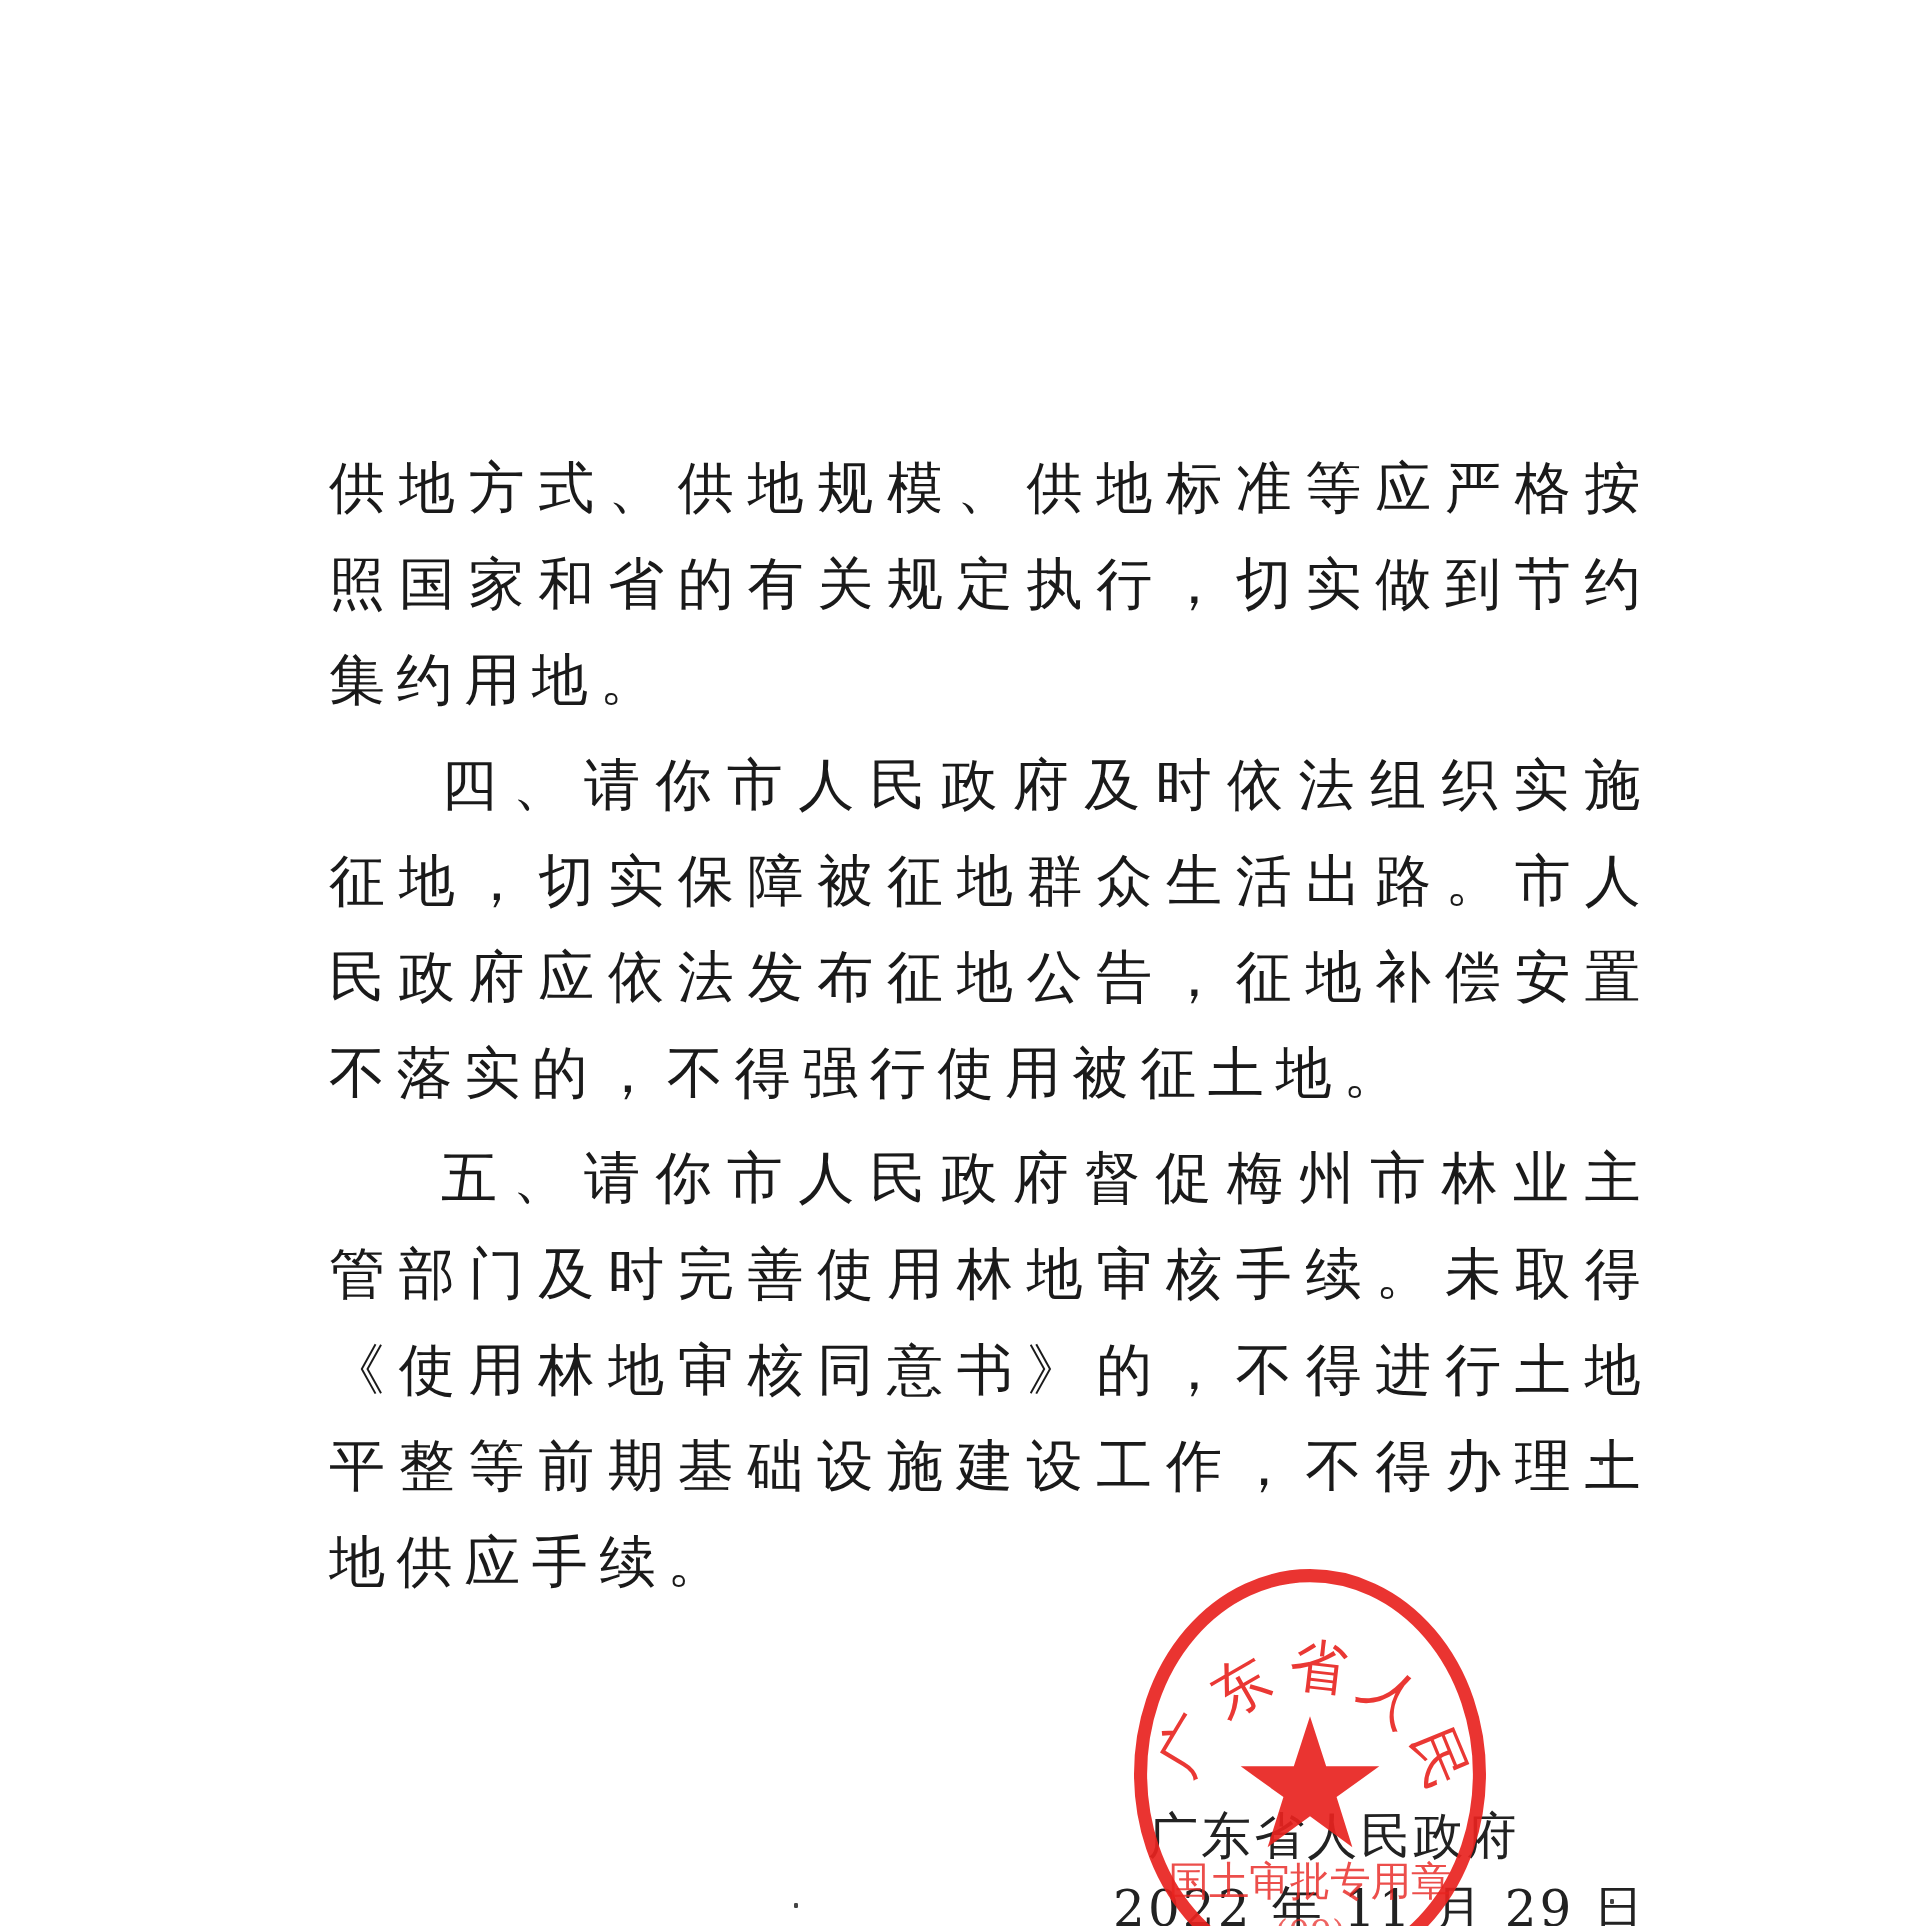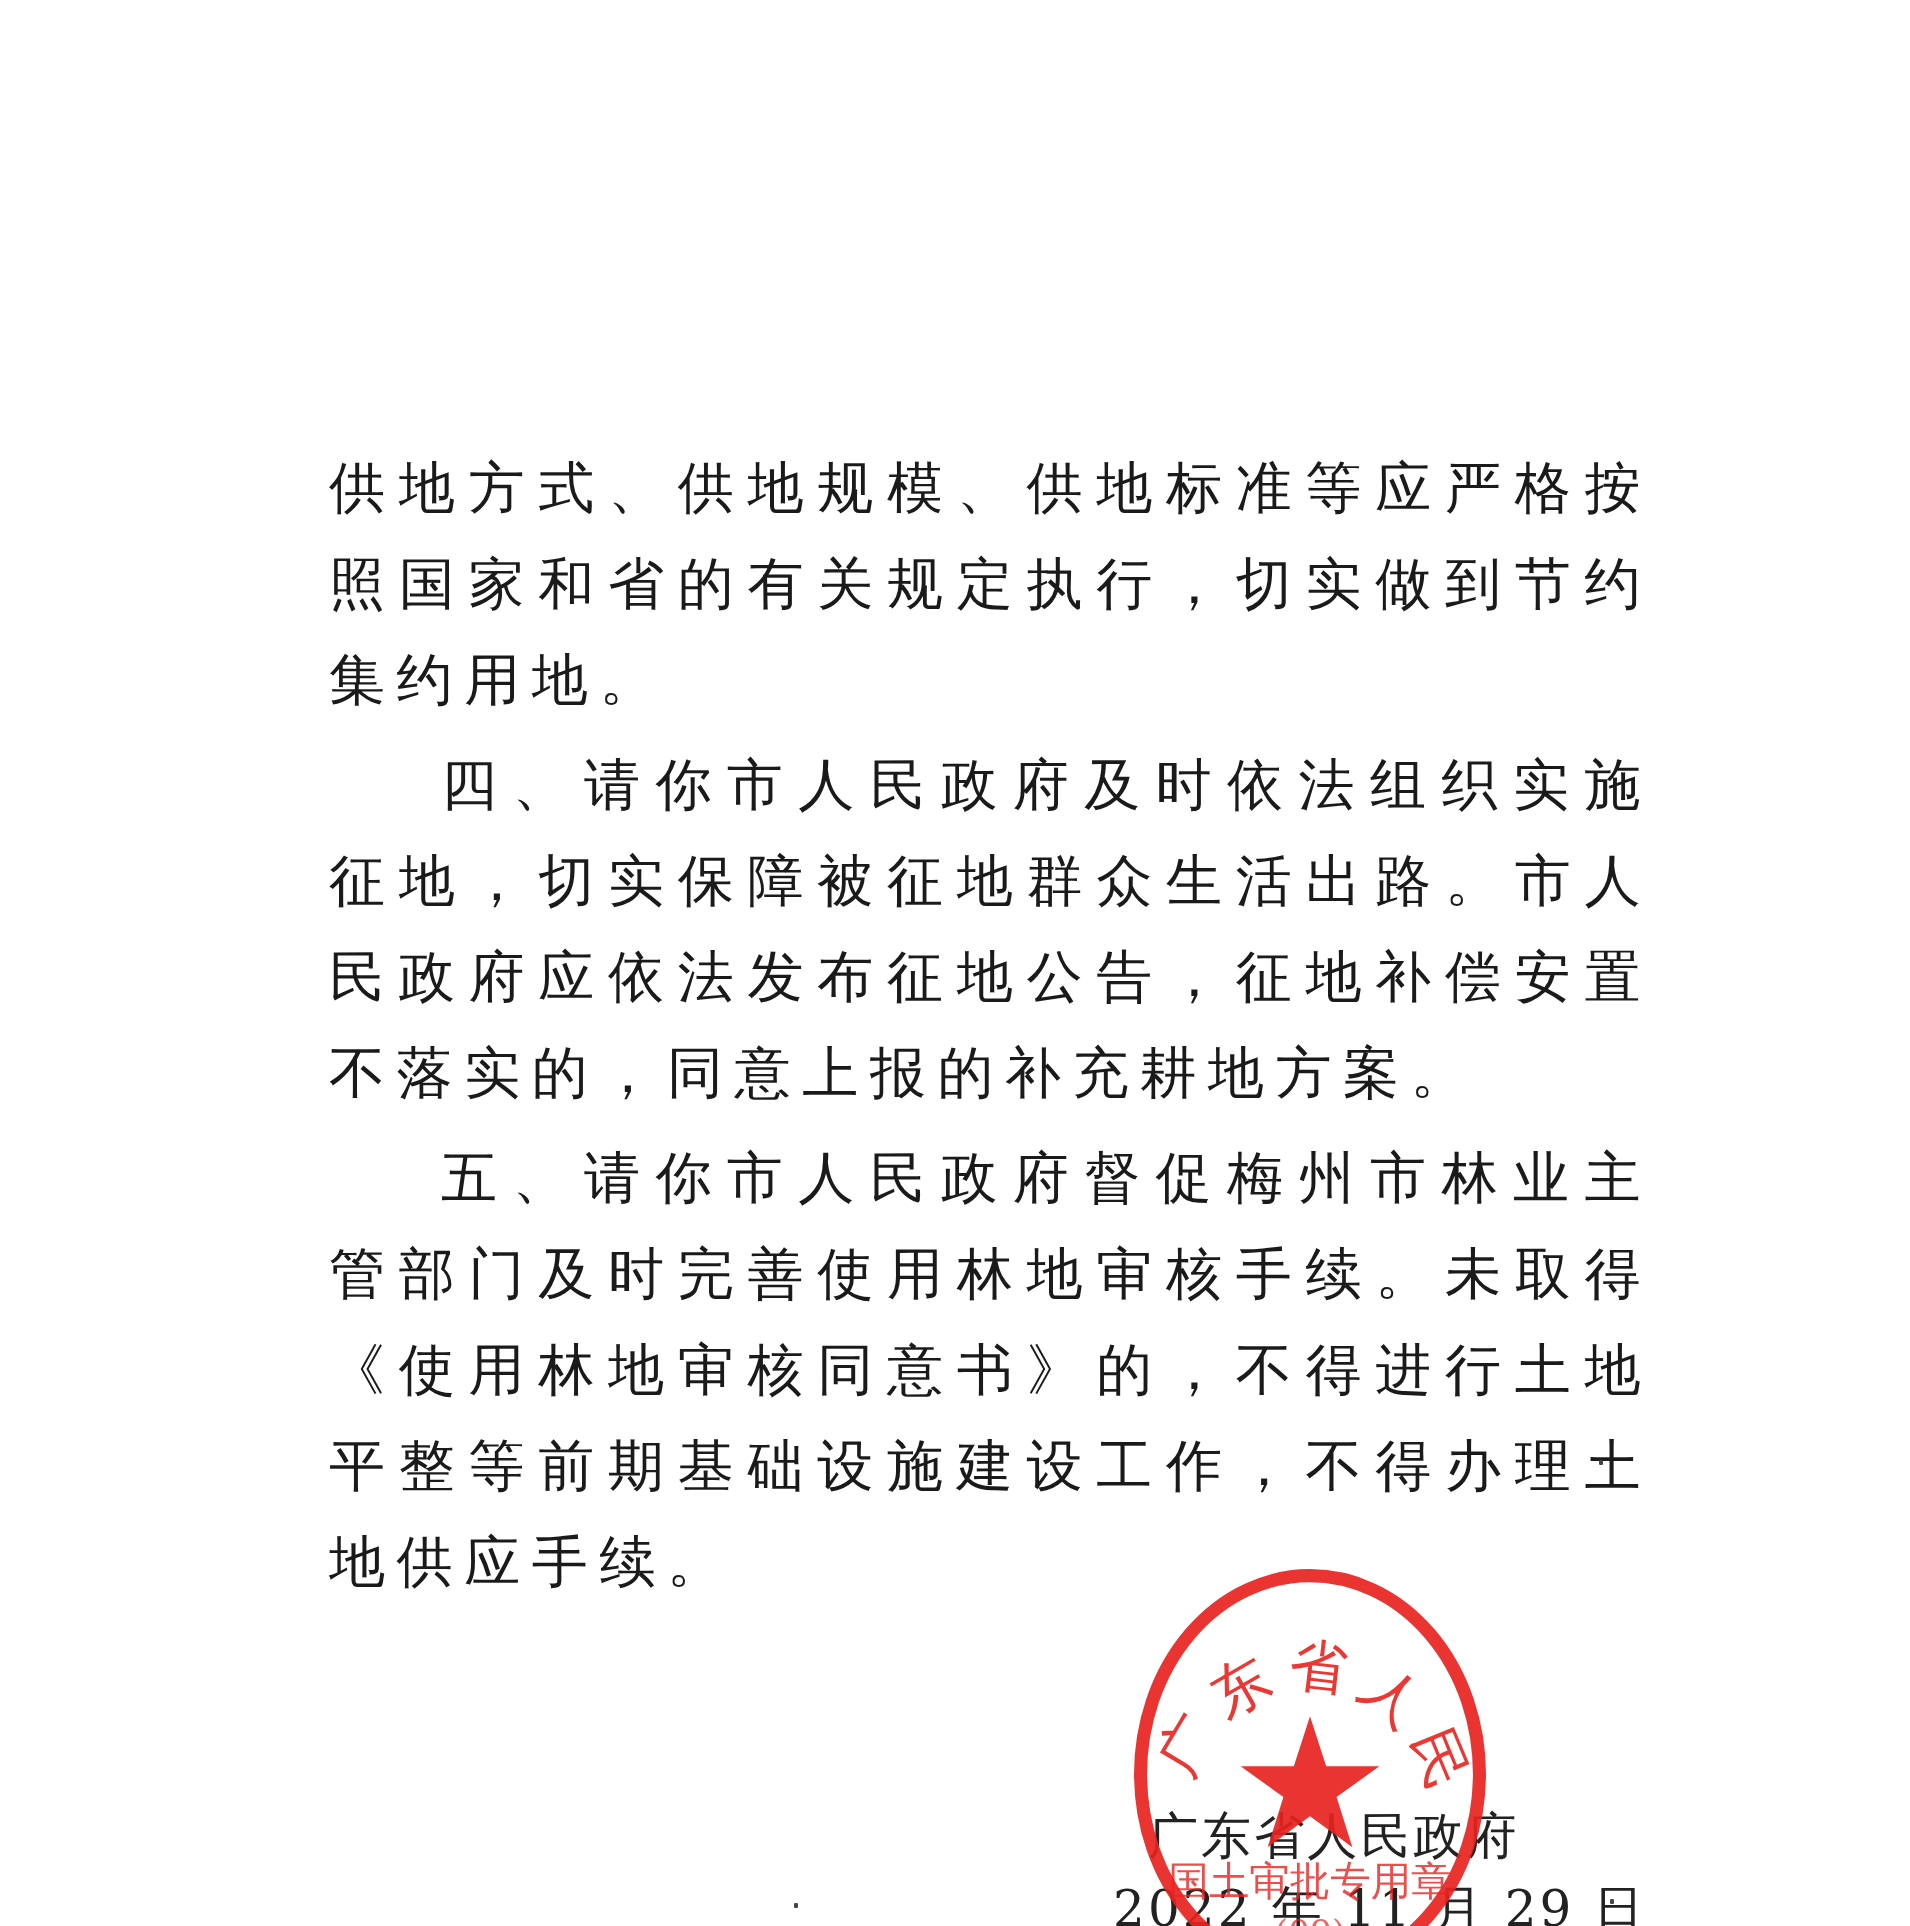--- a/index.html
+++ b/index.html
@@ -11,21 +11,21 @@
   .para.noindent { text-indent: 0; }
   .sig { position: absolute; font-family: "DejaVu Serif", "Liberation Serif", serif; font-size: 50px; color: #222; letter-spacing: 3.1px; white-space: nowrap; }
   .seal { position: absolute; left: 1129px; top: 1564px; width: 362px; height: 420px; }
   .dot { position: absolute; width: 3.9px; height: 5.4px; background: #444; border-radius: 1.2px; }
 </style>
 </head>
 <body>
 
 <div class="body-text" style="top:431px;">
   <p class="para noindent">供地方式、供地规模、供地标准等应严格按照国家和省的有关规定执行，切实做到节约集约用地。</p>
-  <p class="para">四、请你市人民政府及时依法组织实施征地，切实保障被征地群众生活出路。市人民政府应依法发布征地公告，征地补偿安置不落实的，同意上报的补充耕地方案。</p>
+  <p class="para">四、请你市人民政府及时依法组织实施征地，切实保障被征地群众生活出路。市人民政府应依法发布征地公告，征地补偿安置不落实的，不得强行使用被征土地。</p>
   <p class="para">五、请你市人民政府督促梅州市林业主管部门及时完善使用林地审核手续。未取得《使用林地审核同意书》的，不得进行土地平整等前期基础设施建设工作，不得办理土地供应手续。</p>
 
 </div>
 
 <div class="sig" style="left:1148px; top:1803px;">广东省人民政府</div>
 <div class="sig" style="left:1113px; top:1876px;">2022 年 11 月 29 日</div>
 
 <svg class="seal" viewBox="0 0 940 1090" xmlns="http://www.w3.org/2000/svg">
   <ellipse cx="470" cy="545" rx="440" ry="515" fill="none" stroke="#e8231f" stroke-width="34" opacity="0.92"></ellipse>
   <defs>

